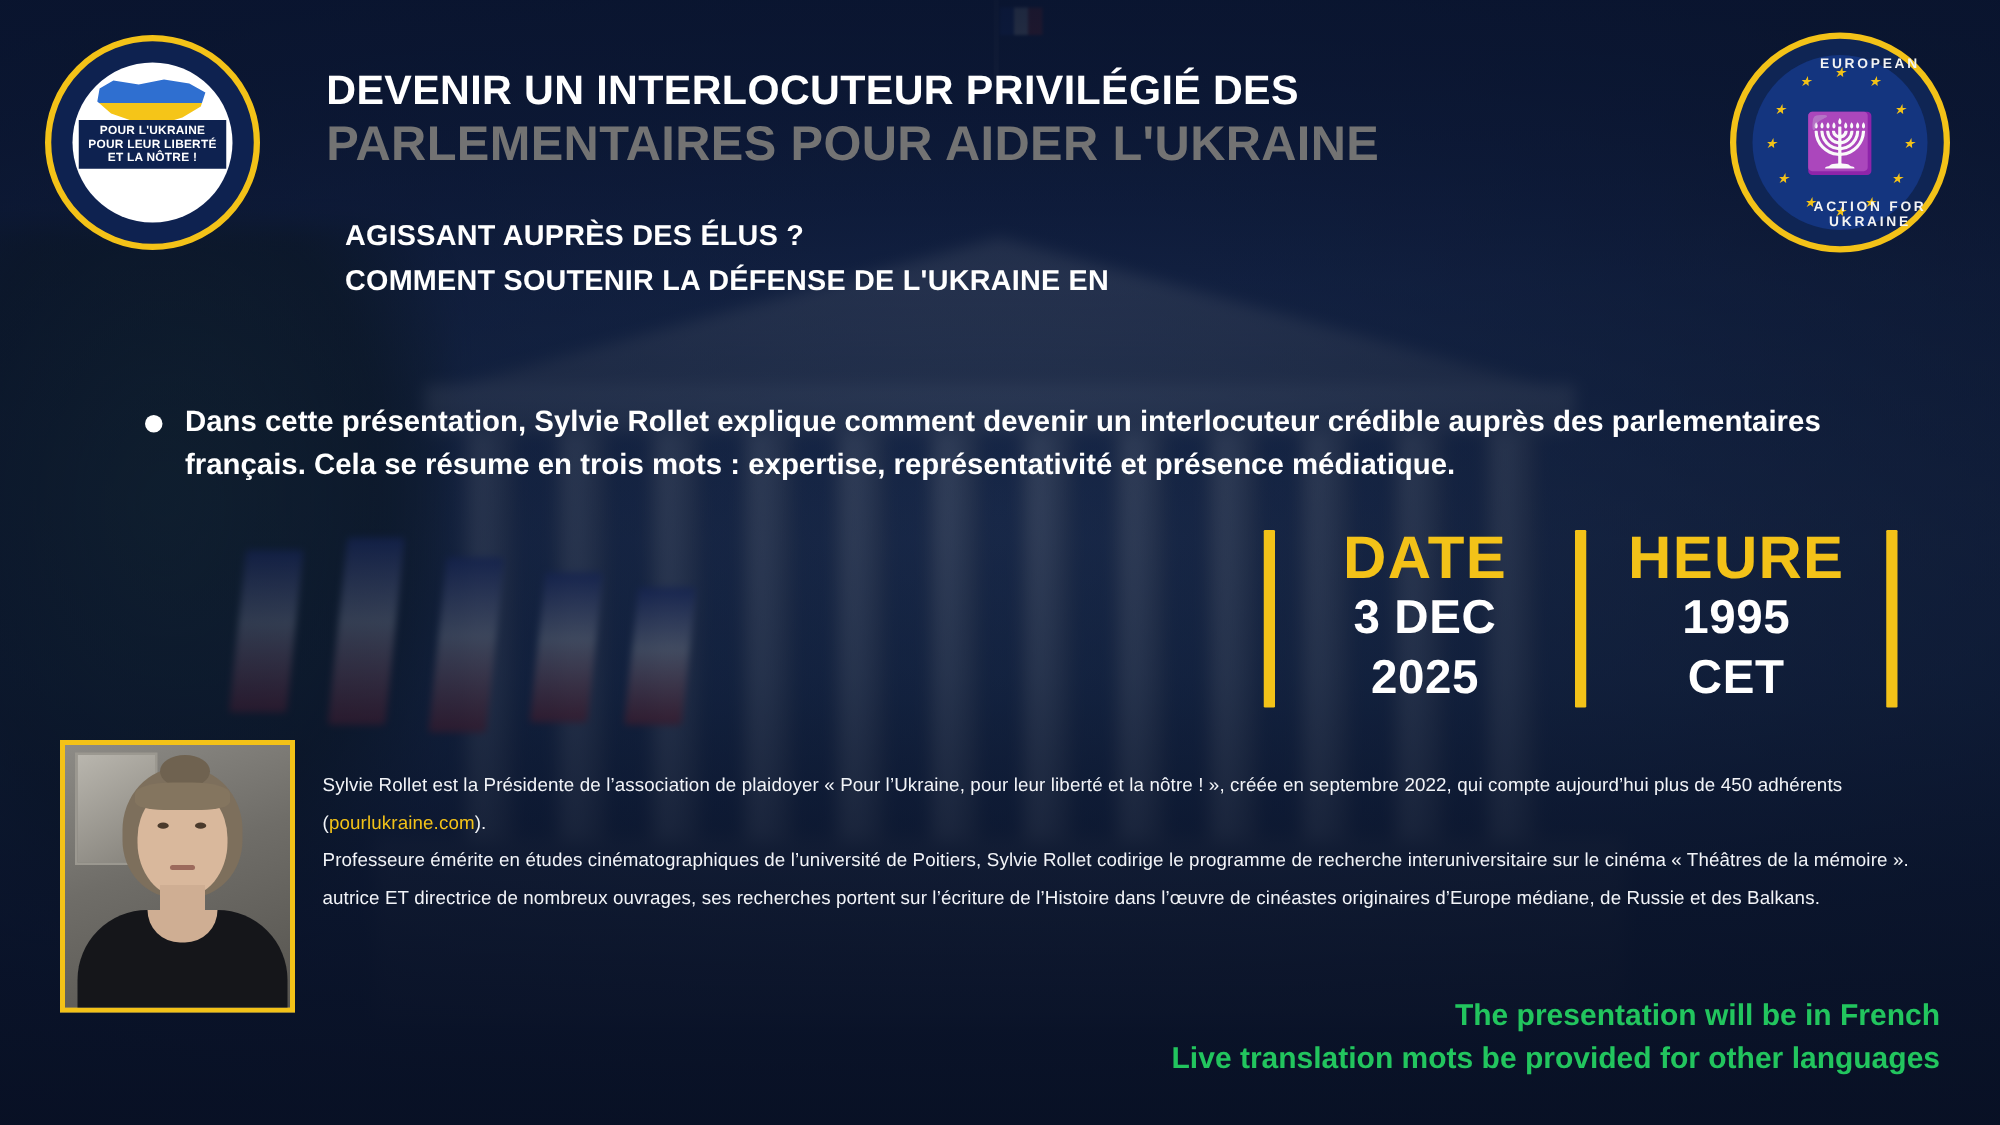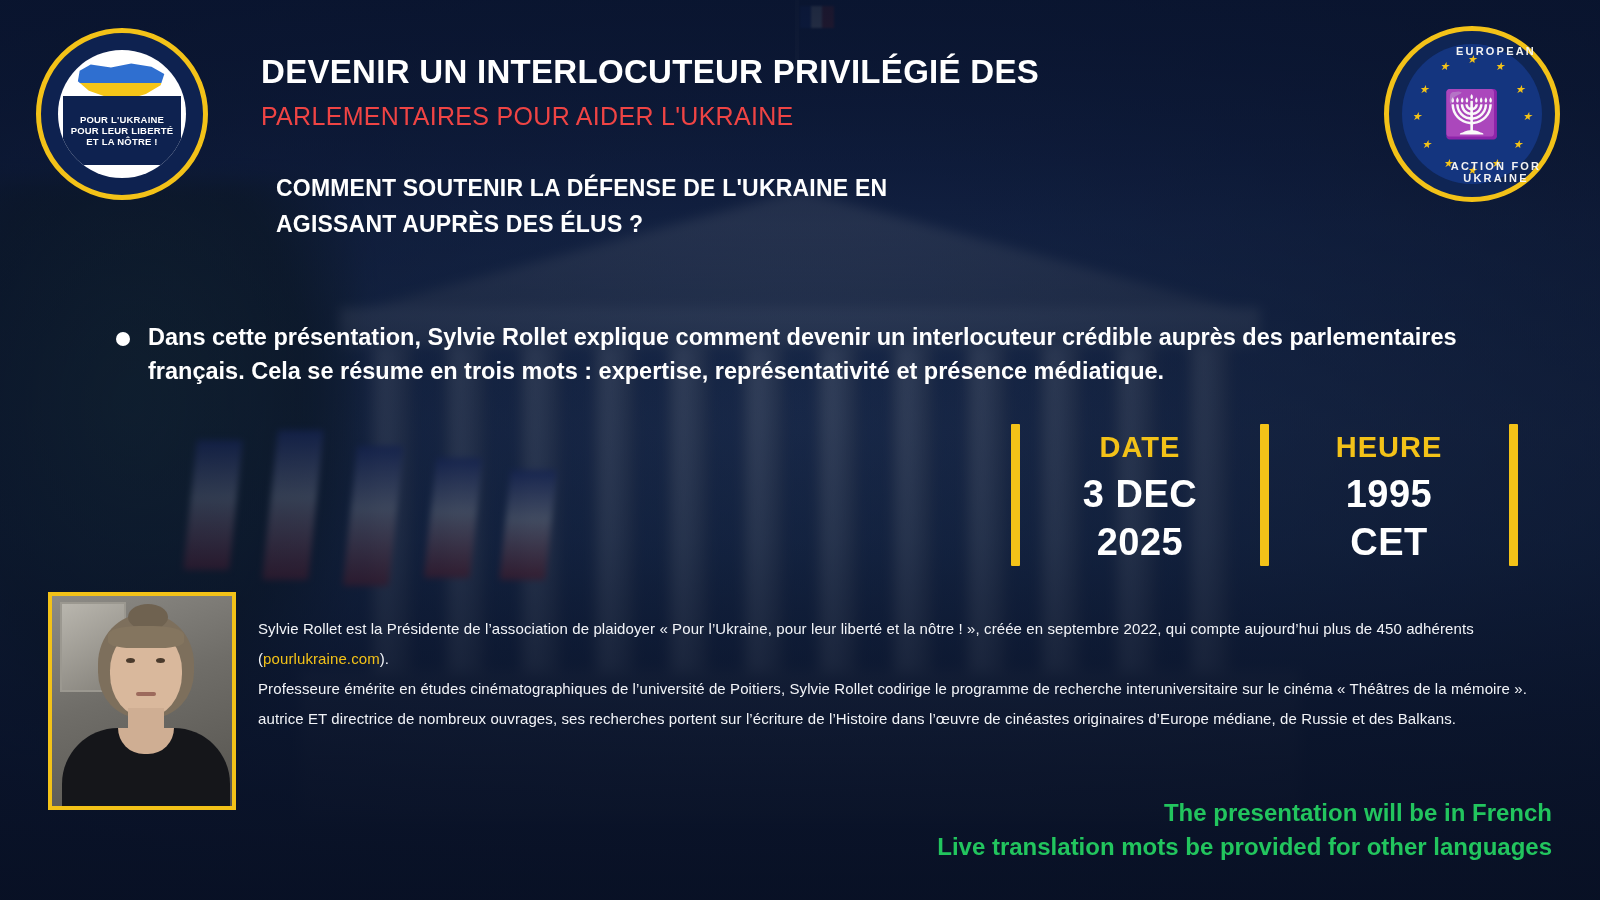--- a/index.html
+++ b/index.html
@@ -193,21 +193,21 @@
   .logo-left-band {
     position: absolute;
     top: 46px;
     width: 118px;
     background: #0e2250;
     color: #ffffff;
     font-size: 9.5px;
     font-weight: 700;
     line-height: 11px;
     text-align: center;
-    padding: 18px 0;
+    padding: 3px 0;
     letter-spacing: 0.2px;
   }
   .logo-left-band .l2 { color: #ffffff; }
 
   .logo-right {
     position: absolute;
     right: 40px;
     top: 26px;
     width: 176px;
     height: 176px;
@@ -277,23 +277,23 @@
   }
   .title-1 {
     color: #ffffff;
     font-size: 33px;
     font-weight: 700;
     letter-spacing: 0.3px;
     line-height: 40px;
     margin: 0;
   }
   .title-2 {
-    color: #ef4444;
-    font-size: 25px;
-    font-weight: 400;
+    color: #737373;
+    font-size: 39px;
+    font-weight: 700;
     letter-spacing: 0.3px;
     line-height: 40px;
     margin: 4px 0 0 0;
   }
   .subtitle {
     position: absolute;
     left: 276px;
     top: 170px;
     width: 980px;
     color: #ffffff;
@@ -341,21 +341,21 @@
     background: #f3c218;
     margin: 0 22px;
     border-radius: 1px;
   }
   .when .col {
     text-align: center;
     min-width: 196px;
   }
   .when .head {
     color: #f3c218;
-    font-size: 29px;
+    font-size: 48px;
     font-weight: 700;
     letter-spacing: 1px;
     line-height: 46px;
   }
   .when .v1, .when .v2 {
     color: #ffffff;
     font-size: 38px;
     font-weight: 700;
     line-height: 48px;
     letter-spacing: 0.5px;
@@ -570,22 +570,22 @@
       <div class="bottom">ACTION FOR UKRAINE</div>
     </div>
   </div>
 
   <div class="title-block">
     <div class="title-1">DEVENIR UN INTERLOCUTEUR PRIVILÉGIÉ DES</div>
     <div class="title-2">PARLEMENTAIRES POUR AIDER L'UKRAINE</div>
   </div>
 
   <div class="subtitle">
+    <div>AGISSANT AUPRÈS DES ÉLUS ?</div>
     <div>COMMENT SOUTENIR LA DÉFENSE DE L'UKRAINE EN</div>
-    <div>AGISSANT AUPRÈS DES ÉLUS ?</div>
   </div>
 
   <div class="bullet-row">
     <div class="bullet-dot"></div>
     <div class="bullet-text">Dans cette présentation, Sylvie Rollet explique comment devenir un interlocuteur crédible auprès des parlementaires français. Cela se résume en trois mots : expertise, représentativité et présence médiatique.</div>
   </div>
 
   <div class="when">
     <div class="bar"></div>
     <div class="col">

